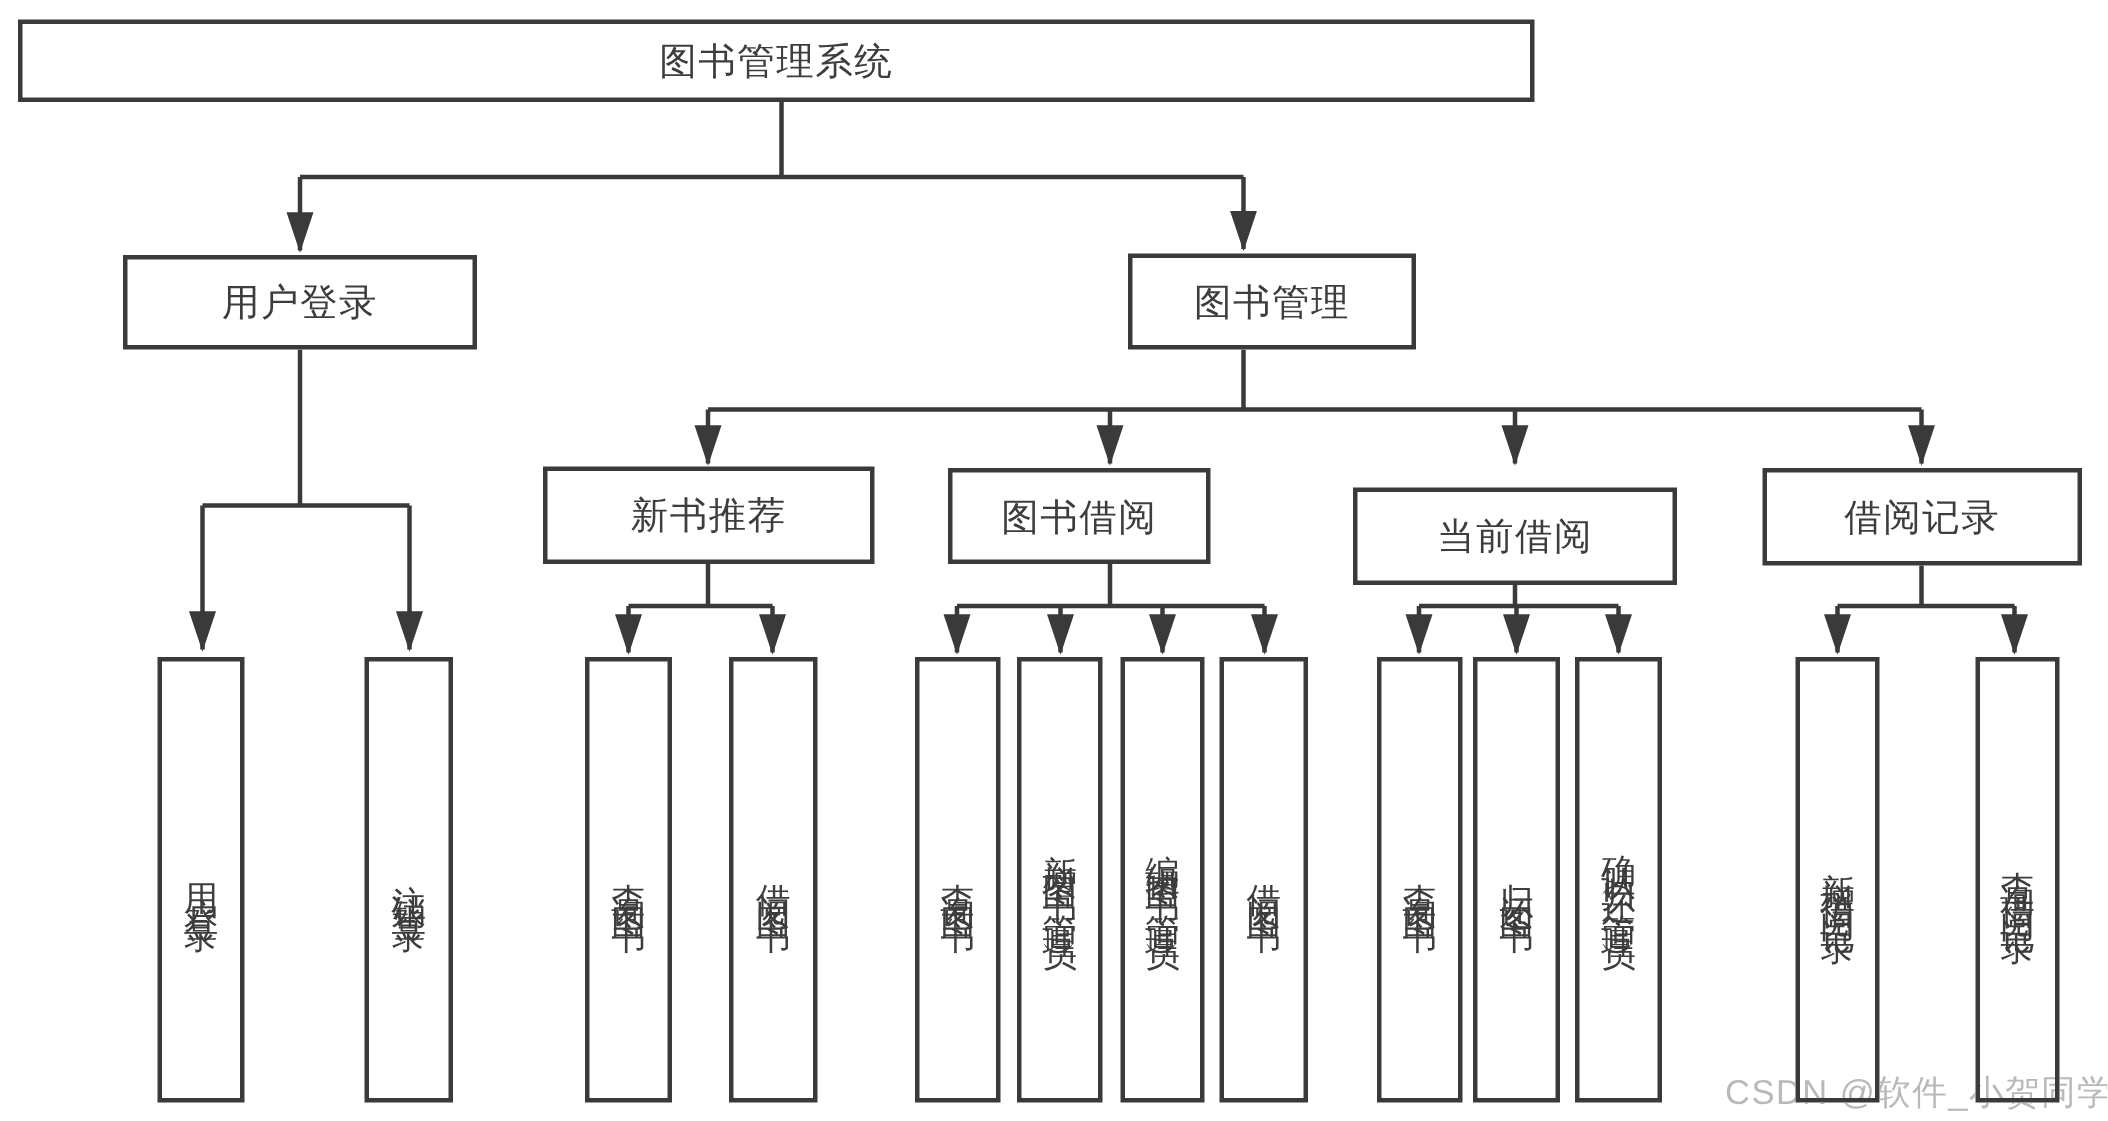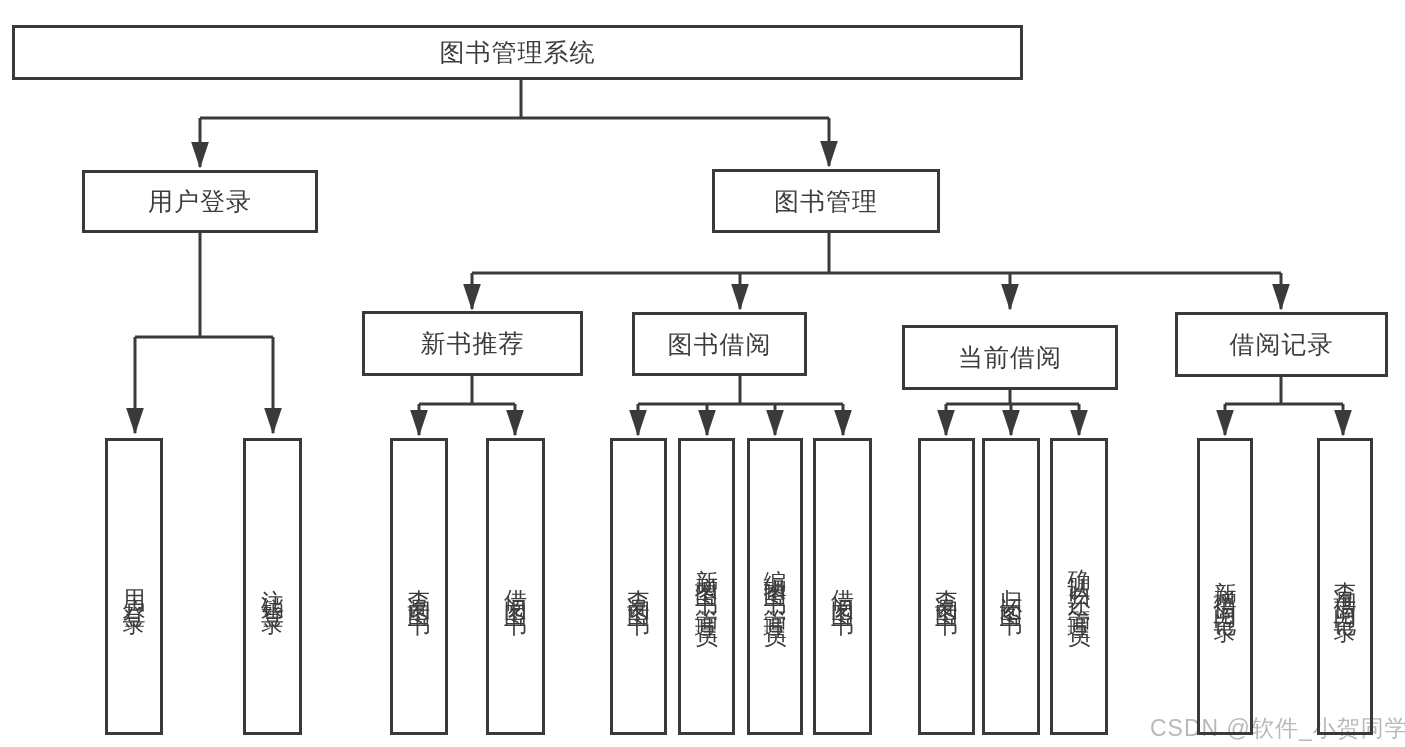--- a/index.html
+++ b/index.html
@@ -106,24 +106,24 @@
     <line class="line" marker-end="url(#arrow)" x1="707" y1="404" x2="707" y2="435"></line>
     <line class="line" marker-end="url(#arrow)" x1="775" y1="404" x2="775" y2="435"></line>
     <line class="line" marker-end="url(#arrow)" x1="843" y1="404" x2="843" y2="435"></line>
     <line class="line" marker-end="url(#arrow)" x1="946" y1="404" x2="946" y2="435"></line>
     <line class="line" marker-end="url(#arrow)" x1="1011" y1="404" x2="1011" y2="435"></line>
     <line class="line" marker-end="url(#arrow)" x1="1079" y1="404" x2="1079" y2="435"></line>
     <line class="line" marker-end="url(#arrow)" x1="1225" y1="404" x2="1225" y2="435"></line>
     <line class="line" marker-end="url(#arrow)" x1="1343" y1="404" x2="1343" y2="435"></line>
   </svg>
 
-  <div class="node hbox" style="left:12px; top:13px; width:1011px; height:55px;margin-top:12px;">图书管理系统</div>
+  <div class="node hbox" style="left:12px; top:13px; width:1011px; height:55px;">图书管理系统</div>
 
   <div class="node hbox" style="left:82px; top:170px; width:236px; height:63px;">用户登录</div>
-  <div class="node hbox" style="left:712px; top:169px; width:228px; height:64px;">图书管理</div>
+  <div class="node hbox" style="left:752px; top:169px; width:192px; height:64px;">图书管理</div>
 
   <div class="node hbox" style="left:362px; top:311px; width:221px; height:65px;text-align:center;">新书推荐</div>
   <div class="node hbox" style="left:632px; top:312px; width:175px; height:64px;">图书借阅</div>
   <div class="node hbox" style="left:902px; top:312px; width:216px; height:65px;margin-top:13px;">当前借阅</div>
   <div class="node hbox" style="left:1175px; top:312px; width:213px; height:65px;">借阅记录</div>
 
   <div class="node vbox" style="left:105px; top:438px; width:58px; height:297px;">
     <span class="vtext">用户登录</span>
   </div>
   <div class="node vbox" style="left:243px; top:438px; width:59px; height:297px;">

